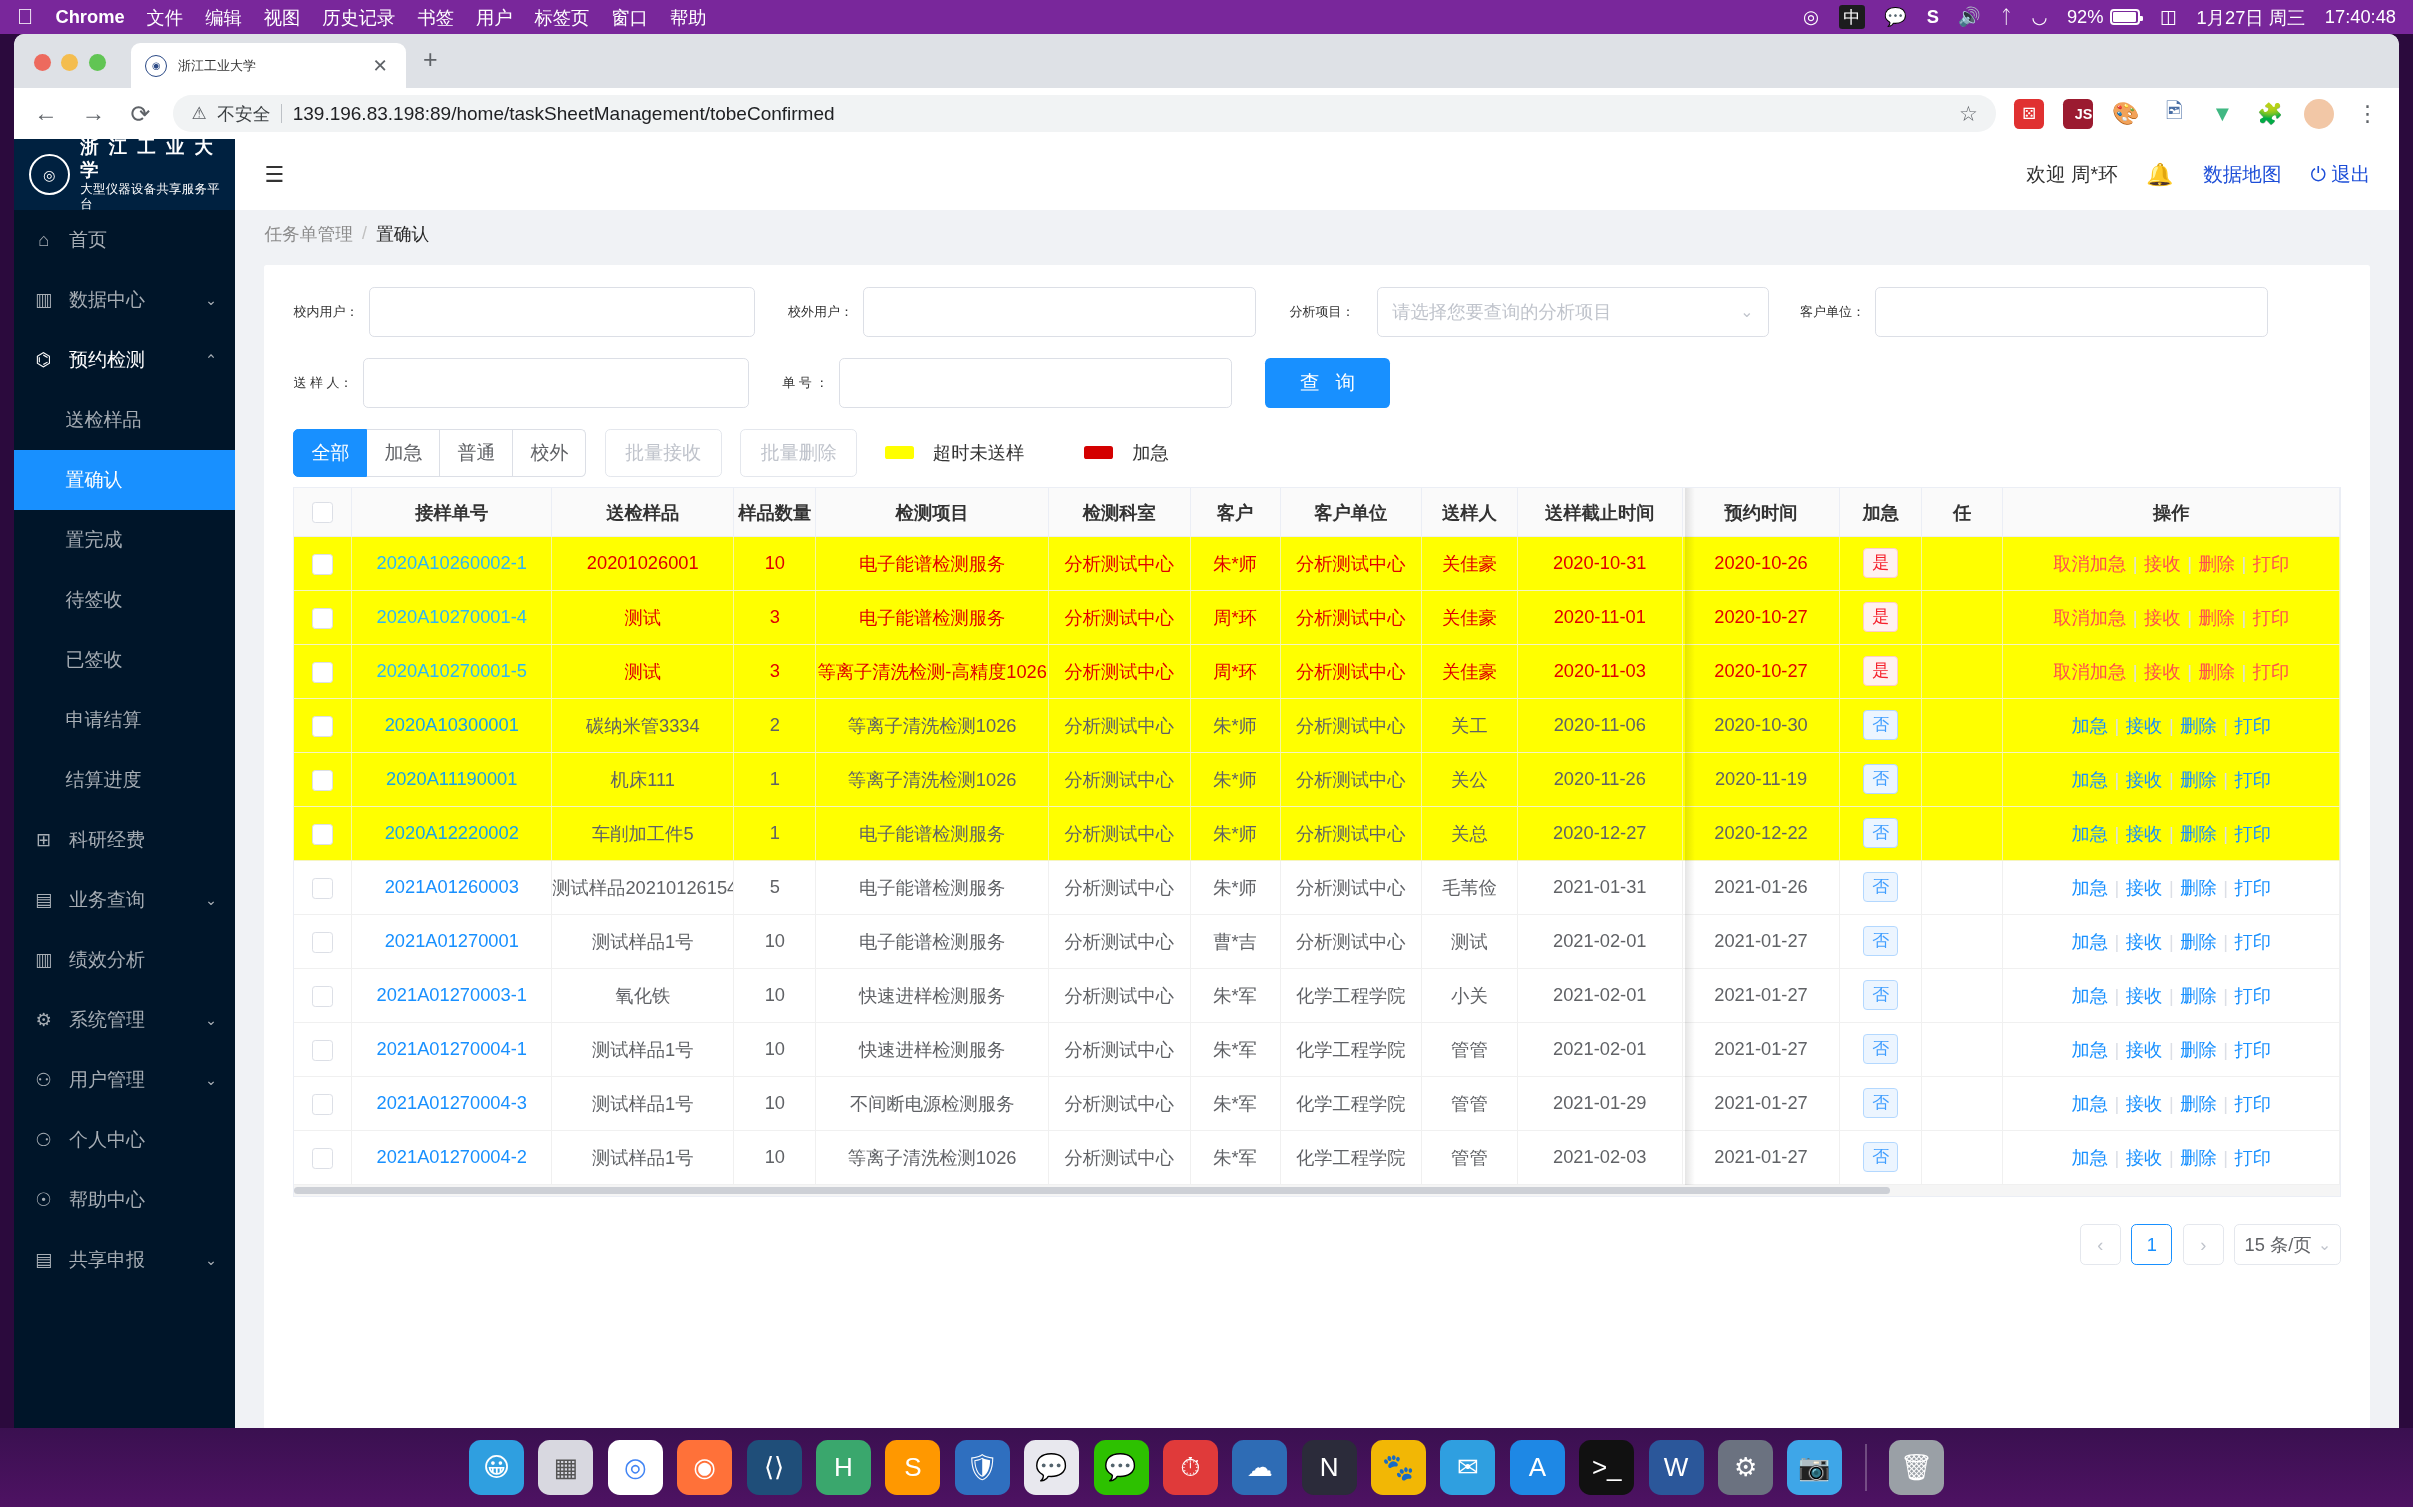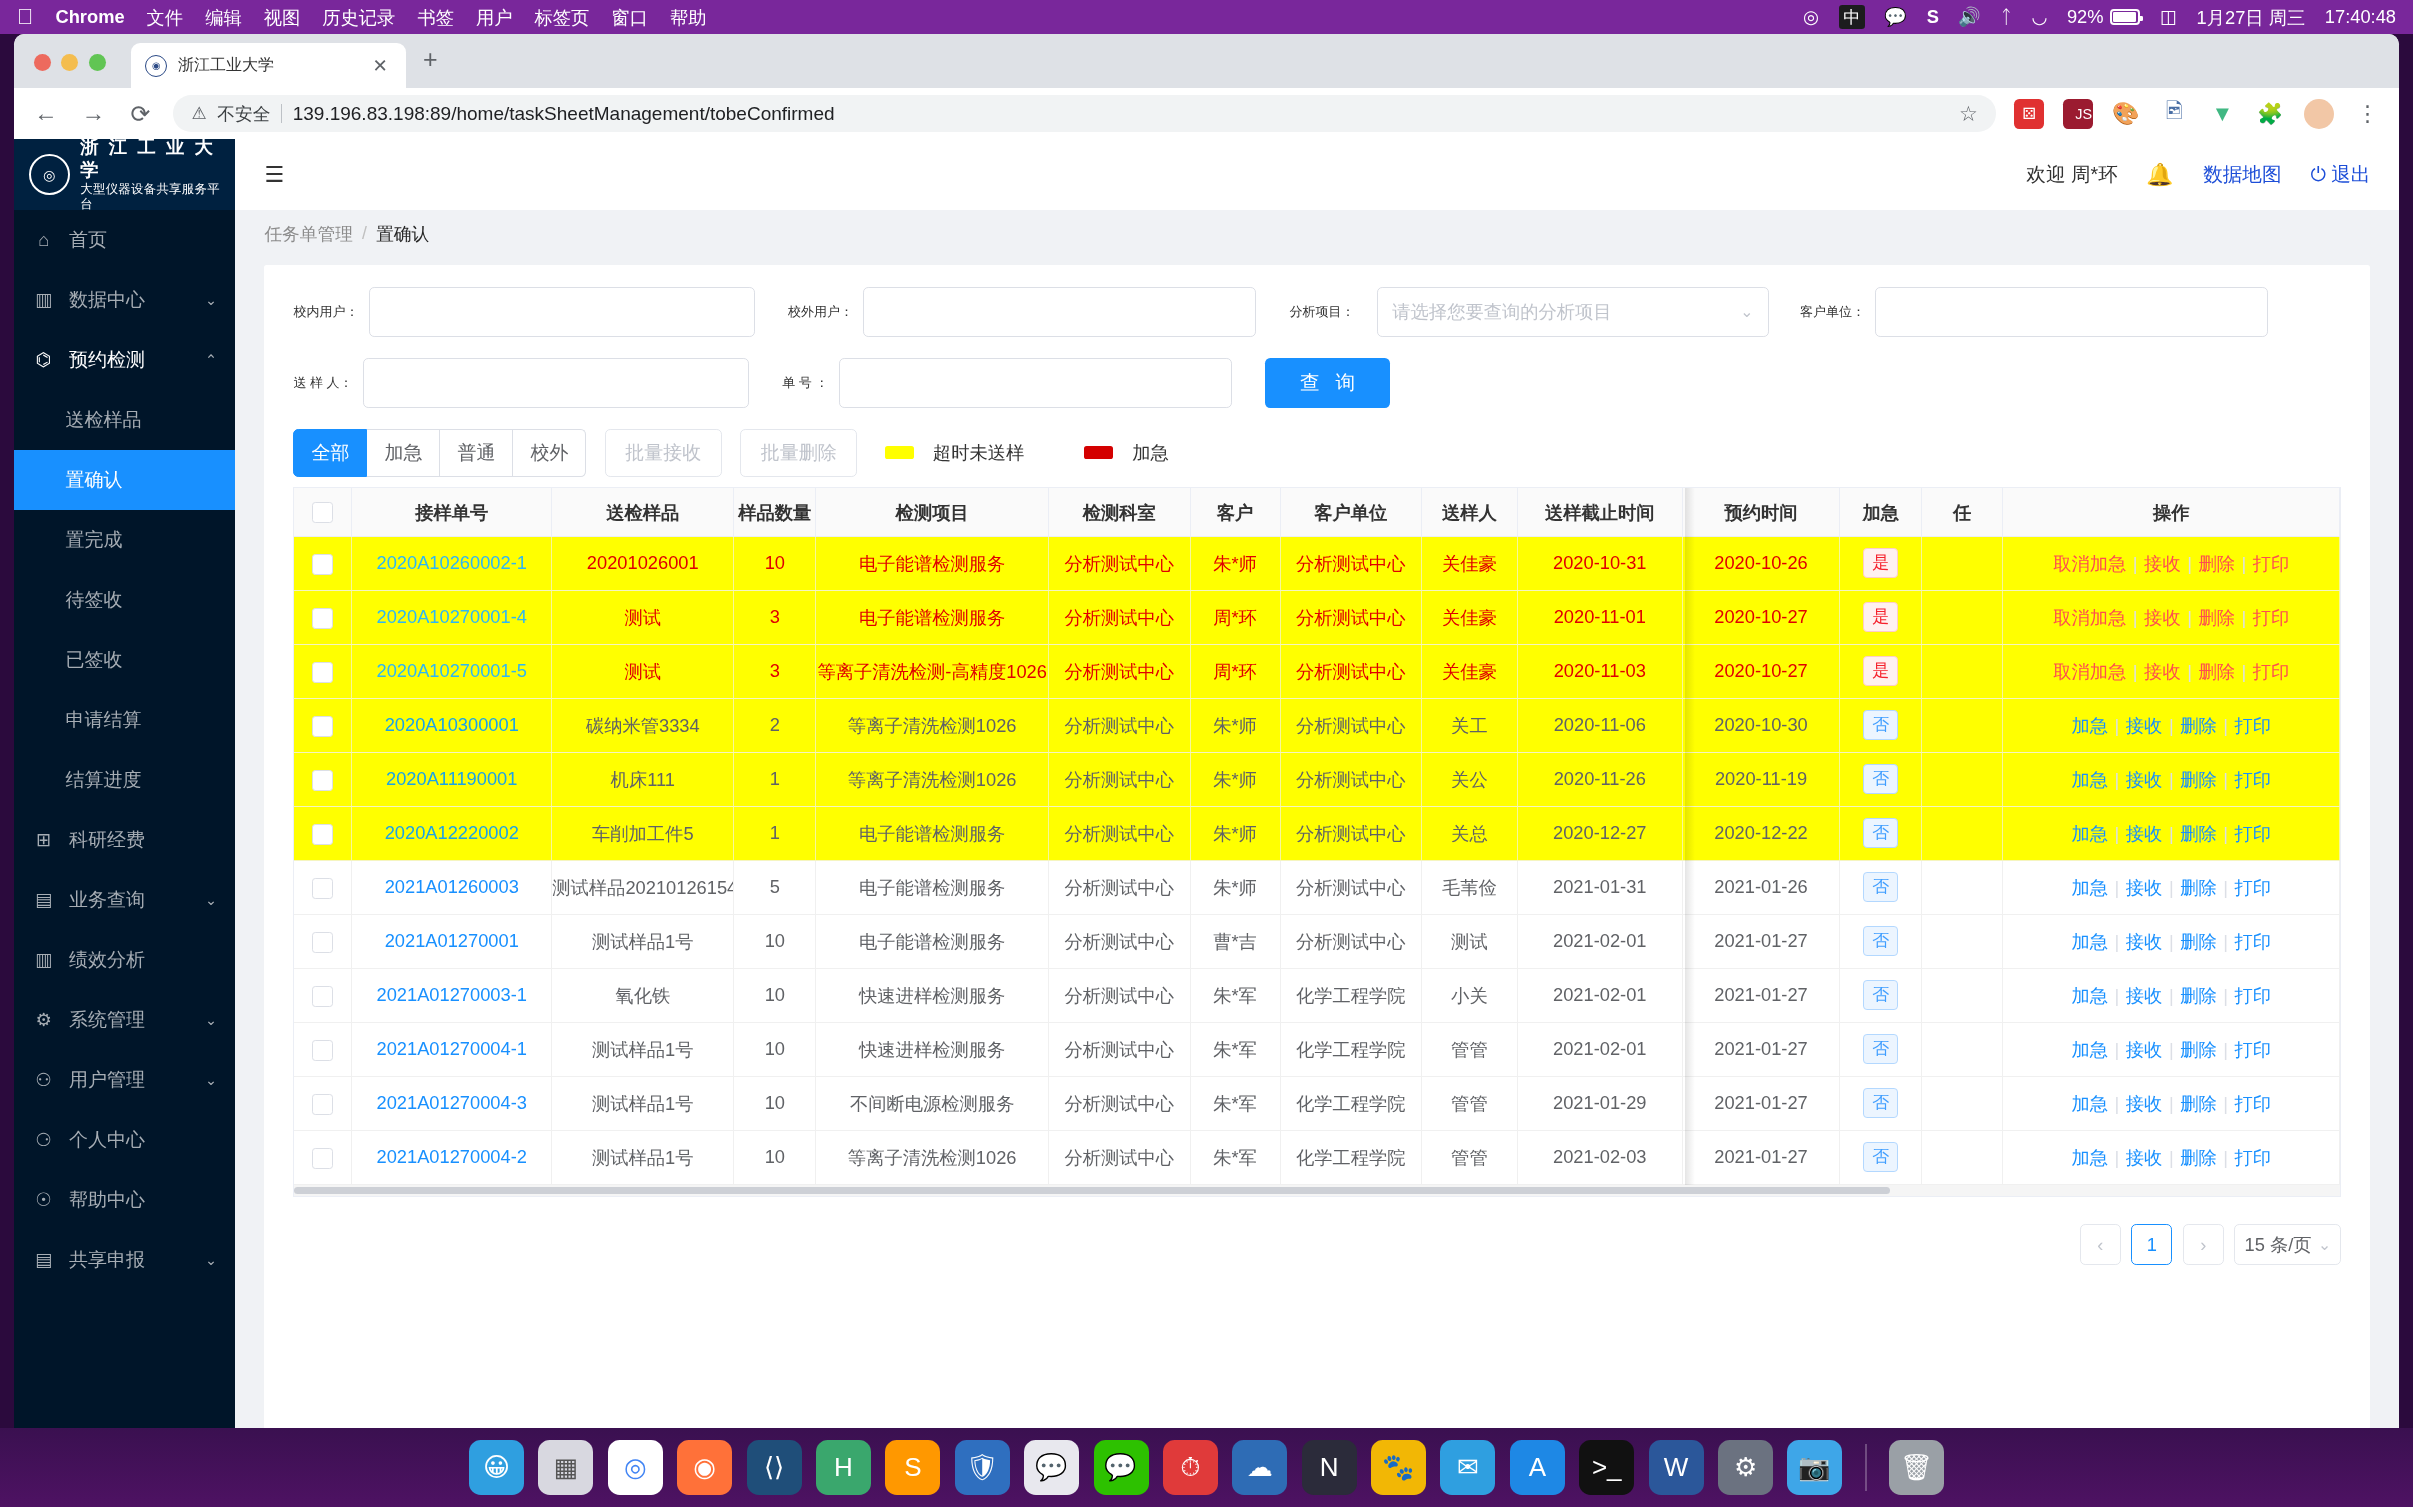--- a/index.html
+++ b/index.html
@@ -64,21 +64,21 @@
     border-radius: 9.2px 9.2px 0 0;
     display: flex; align-items: center; padding: 0 14.4px; gap: 10.5px;
   }
   .tab .favicon {
     width: 22px; height: 22px; border-radius: 50%;
     border: 1.3px solid #2b4a86; color: #2b4a86;
     font-size: 9.8px; display: flex; align-items: center; justify-content: center;
     flex: none; overflow: hidden;
   }
   .tab .ttl {
-    flex: 1; font-size: 16px; color: #333; white-space: nowrap;
+    flex: 1; font-size: 13px; color: #333; white-space: nowrap;
     overflow: hidden; text-overflow: ellipsis;
   }
   .tab .tclose { font-size: 18.3px; color: #5f6368; padding: 0 3.9px; }
   .newtab { font-size: 25px; color: #5f6368; margin: 0 0 14.4px 17px; }
 
   .urlbar {
     height: 51px; background: #fff; display: flex; align-items: center;
     padding: 0 17px; gap: 18.3px;
   }
   .navicon { font-size: 23.6px; color: #5f6368; width: 29px; text-align: center; }
@@ -86,21 +86,21 @@
     flex: 1; height: 37px; background: #f1f3f4; border-radius: 18.3px;
     display: flex; align-items: center; padding: 0 18.3px; gap: 10.5px;
   }
   .warn-tri { font-size: 17px; color: #5f6368; }
   .notsecure { font-size: 17.7px; color: #3c4043; }
   .vsep { width: 1.3px; height: 19.6px; background: #bdc1c6; }
   .urltext { font-size: 19px; color: #202124; flex: 1; white-space: nowrap; overflow: hidden; }
   .star { font-size: 21px; color: #5f6368; margin-left: auto; }
   .ext { width: 30px; height: 30px; display: flex; align-items: center; justify-content: center; font-size: 19.6px; flex: none; }
   .ext.dice { background: #e03131; color: #fff; border-radius: 5.2px; font-size: 15.7px; }
-  .ext.js { background: #9b1b30; color: #fff; border-radius: 5.2px; font-size: 14.4px; font-weight: normal; padding-left: 12px; }
+  .ext.js { background: #9b1b30; color: #fff; border-radius: 5.2px; font-size: 14.4px; font-weight: bold; padding-left: 12px; }
   .ext.palette { color: #111; font-size: 22px; }
   .ext.img { color: #4a6fa5; font-size: 21px; }
   .ext.vue { color: #41b883; font-size: 22px; }
   .ext.puzzle { color: #444; font-size: 21px; }
   .ext.avatar { background: #f2c7a6; border-radius: 50%; }
   .ext.kebab { color: #5f6368; font-size: 22px; }
 
   
   .page { display: flex; height: 1290px; background: #f0f2f5; }
 

